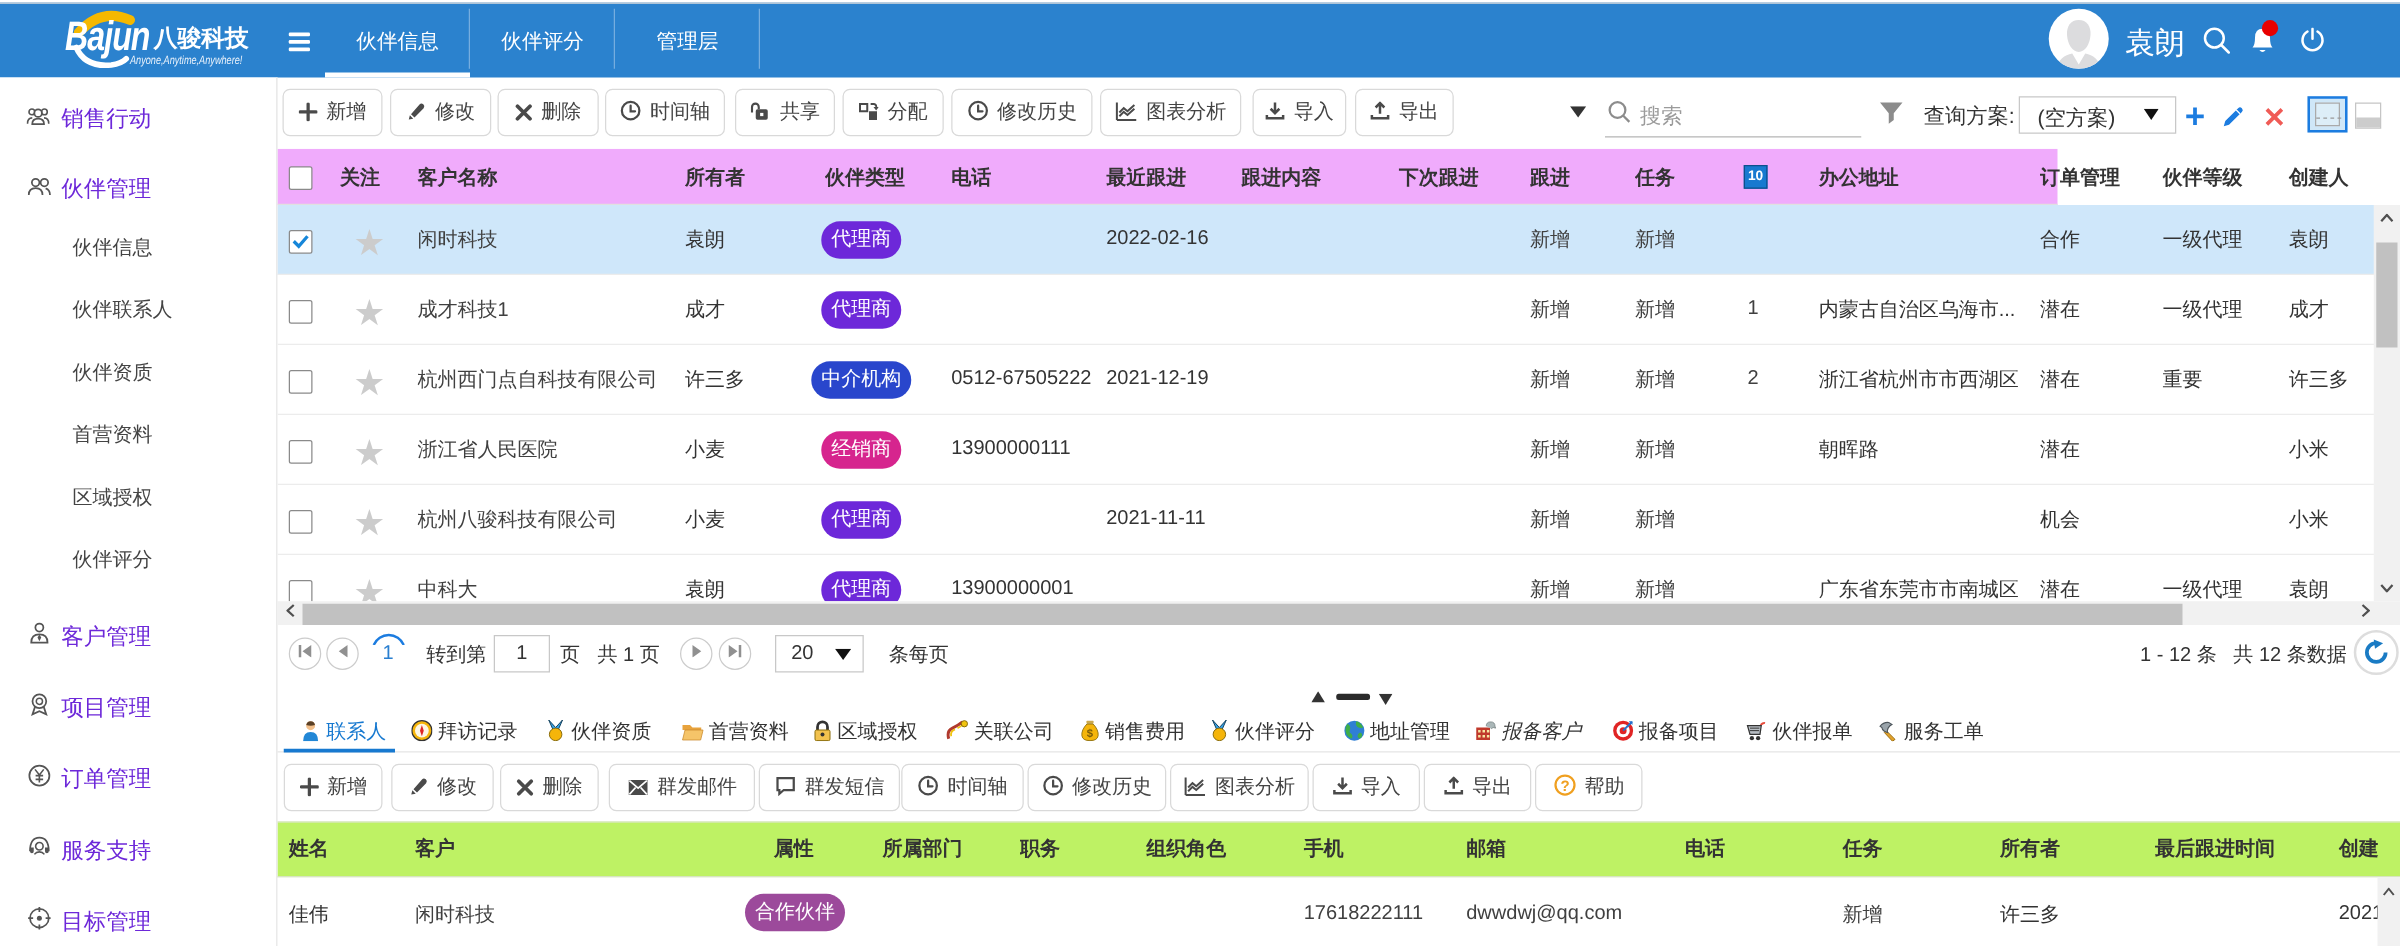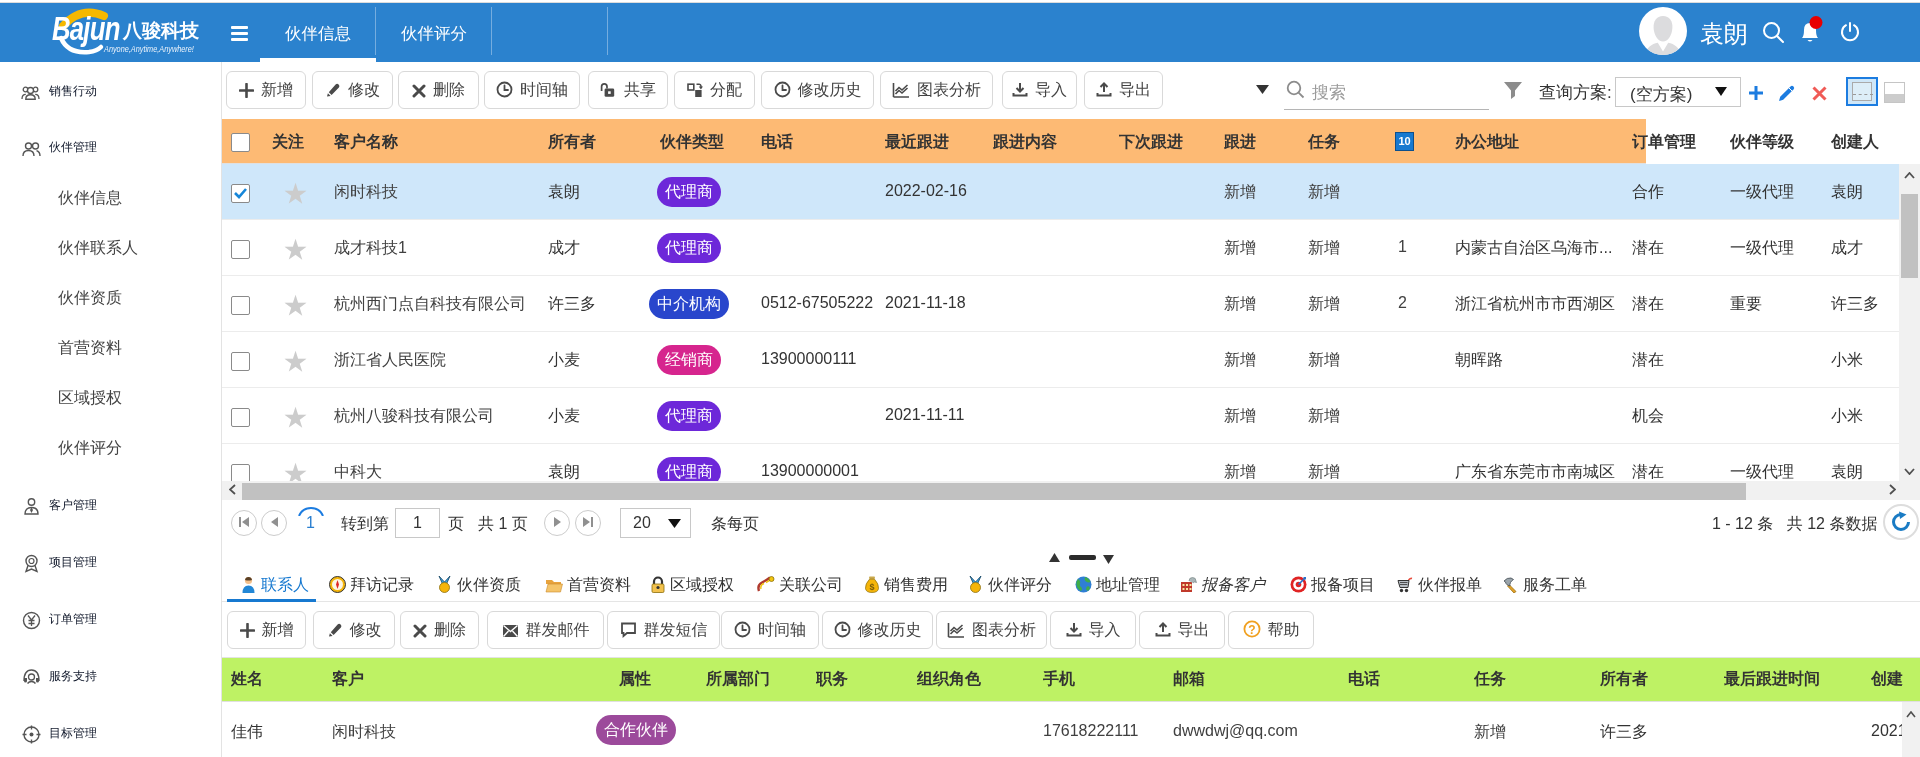--- a/index.html
+++ b/index.html
@@ -13,21 +13,21 @@
 #tabu{position:absolute;left:260px;top:58px;width:116px;height:4px;background:#fff}
 .logoB{position:absolute;left:52px;top:10px;color:#fff;font-size:33px;font-weight:bold;font-style:italic;letter-spacing:-1px;transform:scaleX(.78);transform-origin:left}
 .logoC{position:absolute;left:123px;top:18px;color:#fff;font-size:19px;font-weight:bold;letter-spacing:0px}
 .logoT{position:absolute;left:104px;top:43px;color:#eaf2fb;font-size:9.5px;font-style:italic;transform:scaleX(.77);transform-origin:left;white-space:nowrap}
 .burger{position:absolute;left:231px;top:26px;width:17px}
 .burger div{height:2.5px;background:#fff;margin-bottom:3.5px;border-radius:1px}
 .avatar{position:absolute;left:1639px;top:7px;width:48px;height:48px;border-radius:50%;background:#fff;overflow:hidden}
 .uname{position:absolute;left:1700px;top:18px;color:#fff;font-size:24px}
 
 #side{position:absolute;left:0;top:62px;width:222px;height:695px;background:#fff;border-right:1px solid #e3e3e3}
-.sit{position:absolute;left:49px;font-size:12px;color:#0f172a;white-space:nowrap}
+.sit{position:absolute;left:49px;font-size:18px;color:#6d28d9;white-space:nowrap}
 .sic{position:absolute;left:22px}
 .sub{position:absolute;left:58px;font-size:16px;color:#444;white-space:nowrap}
 
 .btn{position:absolute;height:38px;background:#fff;border:1px solid #d9d9d9;border-radius:6px;color:#444;font-size:16px;text-align:center;line-height:36px;white-space:nowrap}
 .btn svg{vertical-align:-3px;margin-right:7px}
 
 .cell{position:absolute;white-space:nowrap;overflow:hidden}
 a.lk{color:#404040;text-decoration:none}
 .pill{display:inline-block;height:30px;line-height:30px;border-radius:15px;color:#fff;font-size:16px;text-align:center}
 .star{color:#ccc;font-size:25px}
@@ -57,20 +57,21 @@
   <div class="logoB">Bajun</div>
   <div class="logoC">八骏科技</div>
   <div class="logoT">Anyone,Anytime,Anywhere!</div>
   <div class="burger">
       <div></div>
       <div></div>
       <div></div>
     </div>
   <div class="htab" style="left:260px;width:116px">伙伴信息</div>
   <div class="htab" style="left:376px;width:116px">伙伴评分</div>
+  <div class="htab" style="left:492px;width:116px">管理层</div>
   <div class="tabsep" style="left:375px"></div>
   <div class="tabsep" style="left:491px"></div>
   <div class="tabsep" style="left:607px"></div>
   <div id="tabu"></div>
   <div class="avatar"><svg width="48" height="48" viewBox="0 0 48 48">
         <path d="M24 9 C30.5 9 33.8 14 33.4 21 C32.9 28.5 29 34.5 24 34.5 C19 34.5 15.1 28.5 14.6 21 C14.2 14 17.5 9 24 9 Z" fill="#dcdcde"></path>
         <path d="M6.5 48 C7.5 40.5 12.5 37 18.8 35.8 L24 44.5 L29.2 35.8 C35.5 37 40.5 40.5 41.5 48 Z" fill="#dcdcde"></path>
       </svg></div>
   <div class="uname">袁朗</div>
   <svg style="position:absolute;left:1762px;top:21px" width="23" height="23" viewBox="0 0 23 23">
@@ -212,21 +213,21 @@
 <div class="abs" style="left:1846px;top:77px;width:32px;height:29px;border:2px solid #1c7ce0;background:#cfe7f8">
     <div style="position:absolute;left:4px;top:3px;width:20px;height:19px;border:1px solid #aaa;background:#ddeef8">
       <div style="position:absolute;left:0;top:11px;width:20px;height:1px;border-top:1px dashed #999"></div>
     </div>
   </div>
 <div class="abs" style="left:1884px;top:82px;width:21px;height:21px;border:1px solid #c5c5c5;background:#fff">
     <div style="position:absolute;left:0;bottom:0;width:19px;height:8px;background:#ccc"></div>
   </div>
 
 <div class="abs" style="left:222px;top:119px;width:1698px;height:362px;overflow:hidden">
-<div class="abs" style="left:0;top:0;width:1424px;height:45px;background:#fdba74;border-bottom:1px solid #e0e0e0">
+<div class="abs" style="left:0;top:0;width:1424px;height:45px;background:#f0abfc;border-bottom:1px solid #e0e0e0">
 <div class="cb" style="left:9px;top:14px"></div>
 <div class="cell thr" style="left:50px;top:13px">关注</div>
 <div class="cell thr" style="left:112px;top:13px">客户名称</div>
 <div class="cell thr" style="left:326px;top:13px">所有者</div>
 <div class="cell thr" style="left:438px;top:13px">伙伴类型</div>
 <div class="cell thr" style="left:539px;top:13px">电话</div>
 <div class="cell thr" style="left:663px;top:13px">最近跟进</div>
 <div class="cell thr" style="left:771px;top:13px">跟进内容</div>
 <div class="cell thr" style="left:897px;top:13px">下次跟进</div>
 <div class="cell thr" style="left:1002px;top:13px">跟进</div>
@@ -266,21 +267,21 @@
 <div class="cell" style="left:1508px;top:18px">一级代理</div>
 <div class="cell" style="left:1609px;top:18px">成才</div>
 </div>
 <div class="abs" style="left:0;top:157px;width:1698px;height:56px;background:#fff;border-bottom:1px solid #ececec">
 <div class="cb" style="left:9px;top:20px"></div>
 <div class="cell star" style="left:61px;top:13px">★</div>
 <div class="cell" style="left:112px;top:18px"><a class="lk">杭州西门点自科技有限公司</a></div>
 <div class="cell" style="left:326px;top:18px">许三多</div>
 <div class="pill" style="position:absolute;left:427px;top:13px;width:80px;background:#2946cc">中介机构</div>
 <div class="cell" style="left:539px;top:18px">0512-67505222</div>
-<div class="cell" style="left:663px;top:18px">2021-11-18</div>
+<div class="cell" style="left:663px;top:18px">2021-12-19</div>
 <div class="cell" style="left:1002px;top:18px"><a class="lk">新增</a></div>
 <div class="cell" style="left:1086px;top:18px"><a class="lk">新增</a></div>
 <div class="cell" style="left:1176px;top:18px"><a class="lk">2</a></div>
 <div class="cell" style="left:1233px;top:18px">浙江省杭州市市西湖区</div>
 <div class="cell" style="left:1410px;top:18px">潜在</div>
 <div class="cell" style="left:1508px;top:18px">重要</div>
 <div class="cell" style="left:1609px;top:18px">许三多</div>
 </div>
 <div class="abs" style="left:0;top:213px;width:1698px;height:56px;background:#fff;border-bottom:1px solid #ececec">
 <div class="cb" style="left:9px;top:20px"></div>

